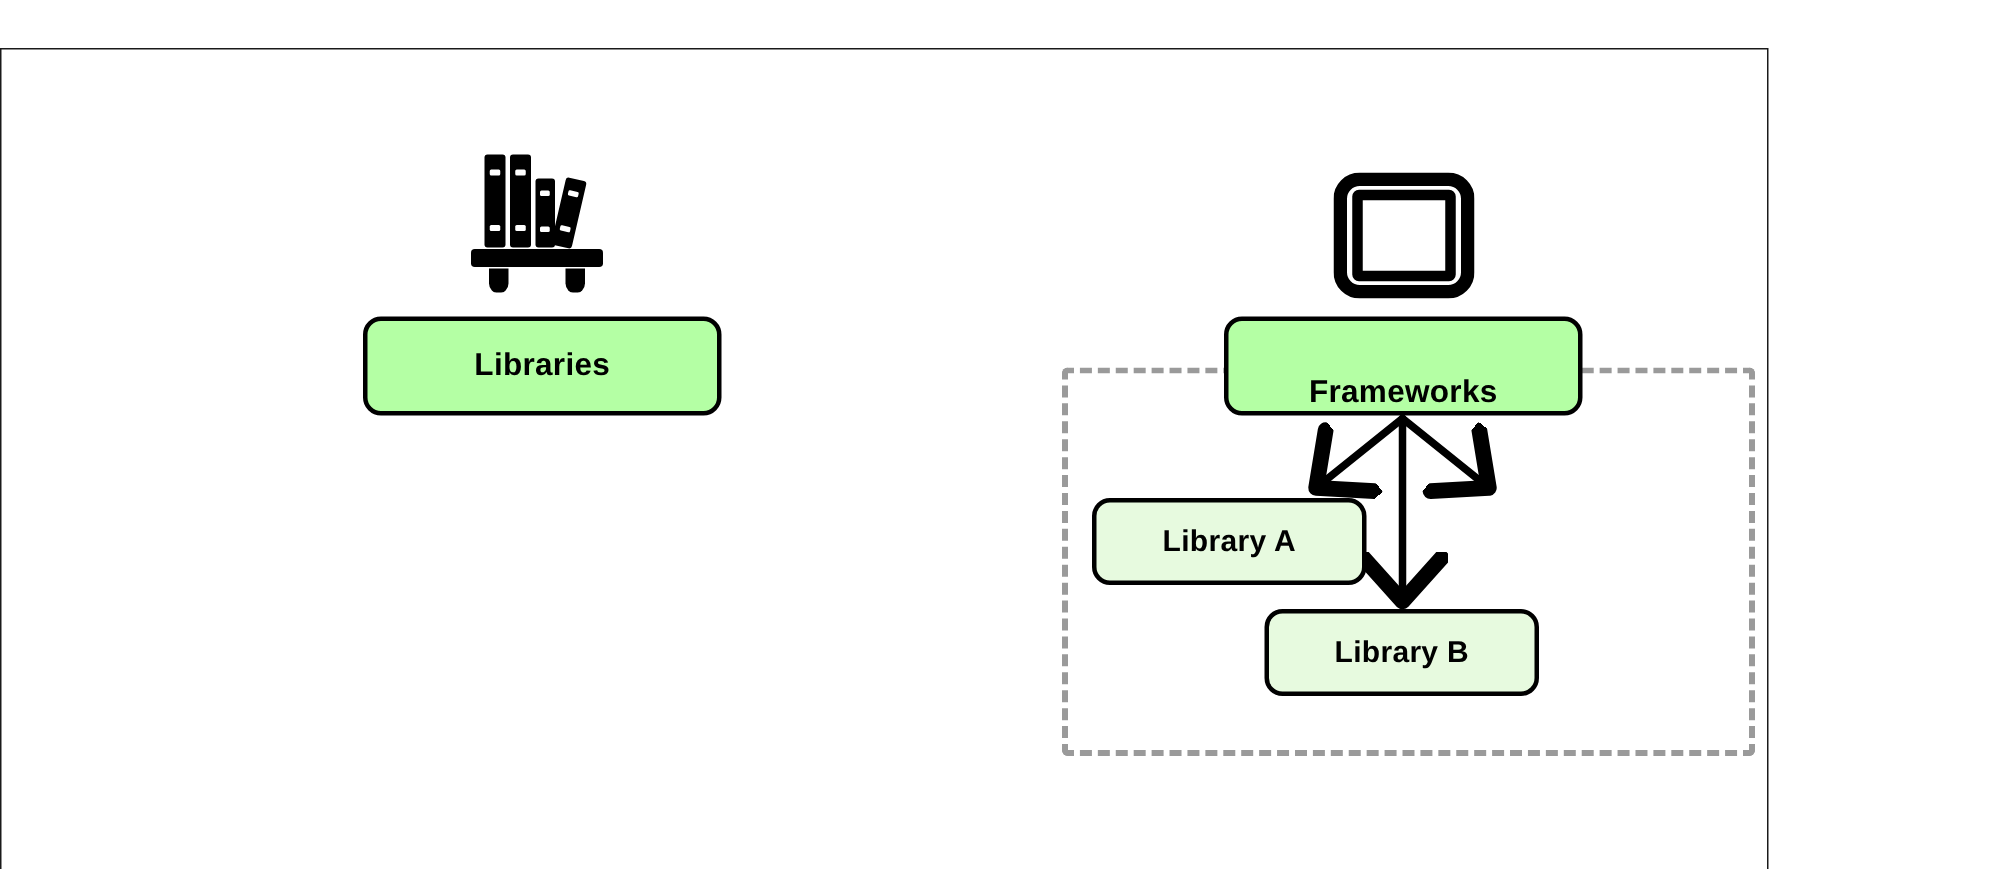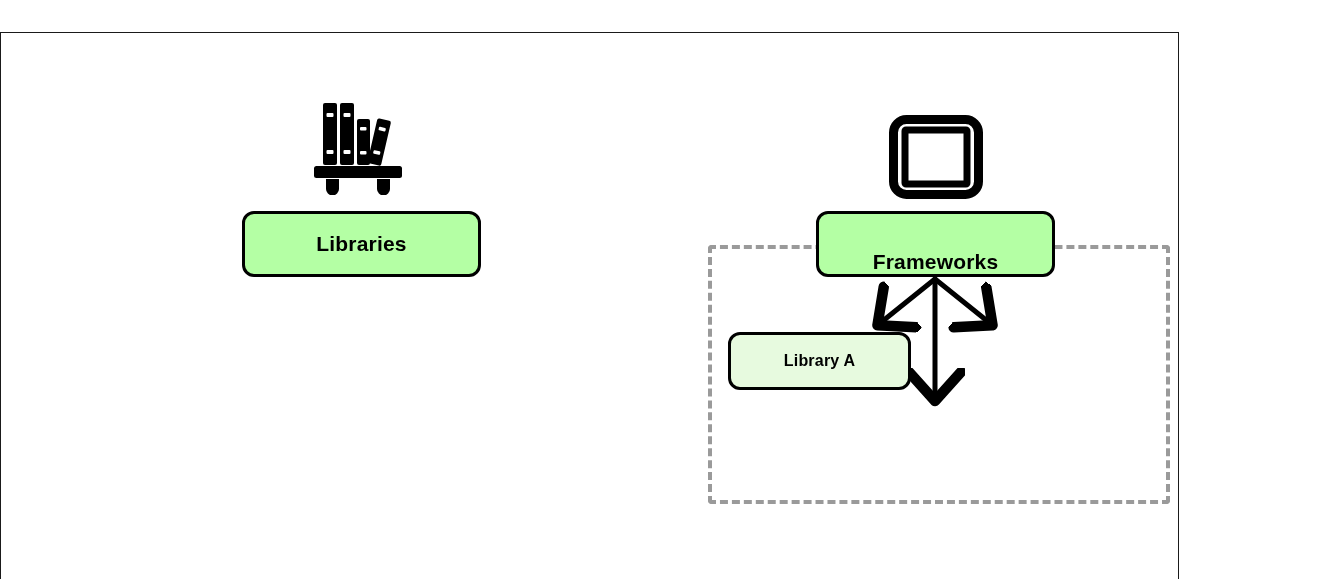--- a/index.html
+++ b/index.html
@@ -61,21 +61,21 @@
     height: 66px;
     font-size: 21px;
     z-index: 5;
     align-items: flex-end;
   }
   #node-library-a {
     left: 727px;
     top: 299px;
     width: 183px;
     height: 58px;
-    font-size: 16px;
+    font-size: 20px;
     z-index: 5;
   }
   #node-library-c {
     left: 957px;
     top: 299px;
     width: 183px;
     height: 58px;
     font-size: 20px;
     z-index: 5;
   }
@@ -201,15 +201,18 @@
 
   <div class="node node-strong" id="node-frameworks">
     <span>Frameworks</span>
   </div>
 
   <div class="node node-soft" id="node-library-a">
     <span>Library A</span>
   </div>
 
 
+  <div class="node node-soft" id="node-library-b">
+    <span>Library B</span>
+  </div>
 
 
 </div>
 
 </body></html>

